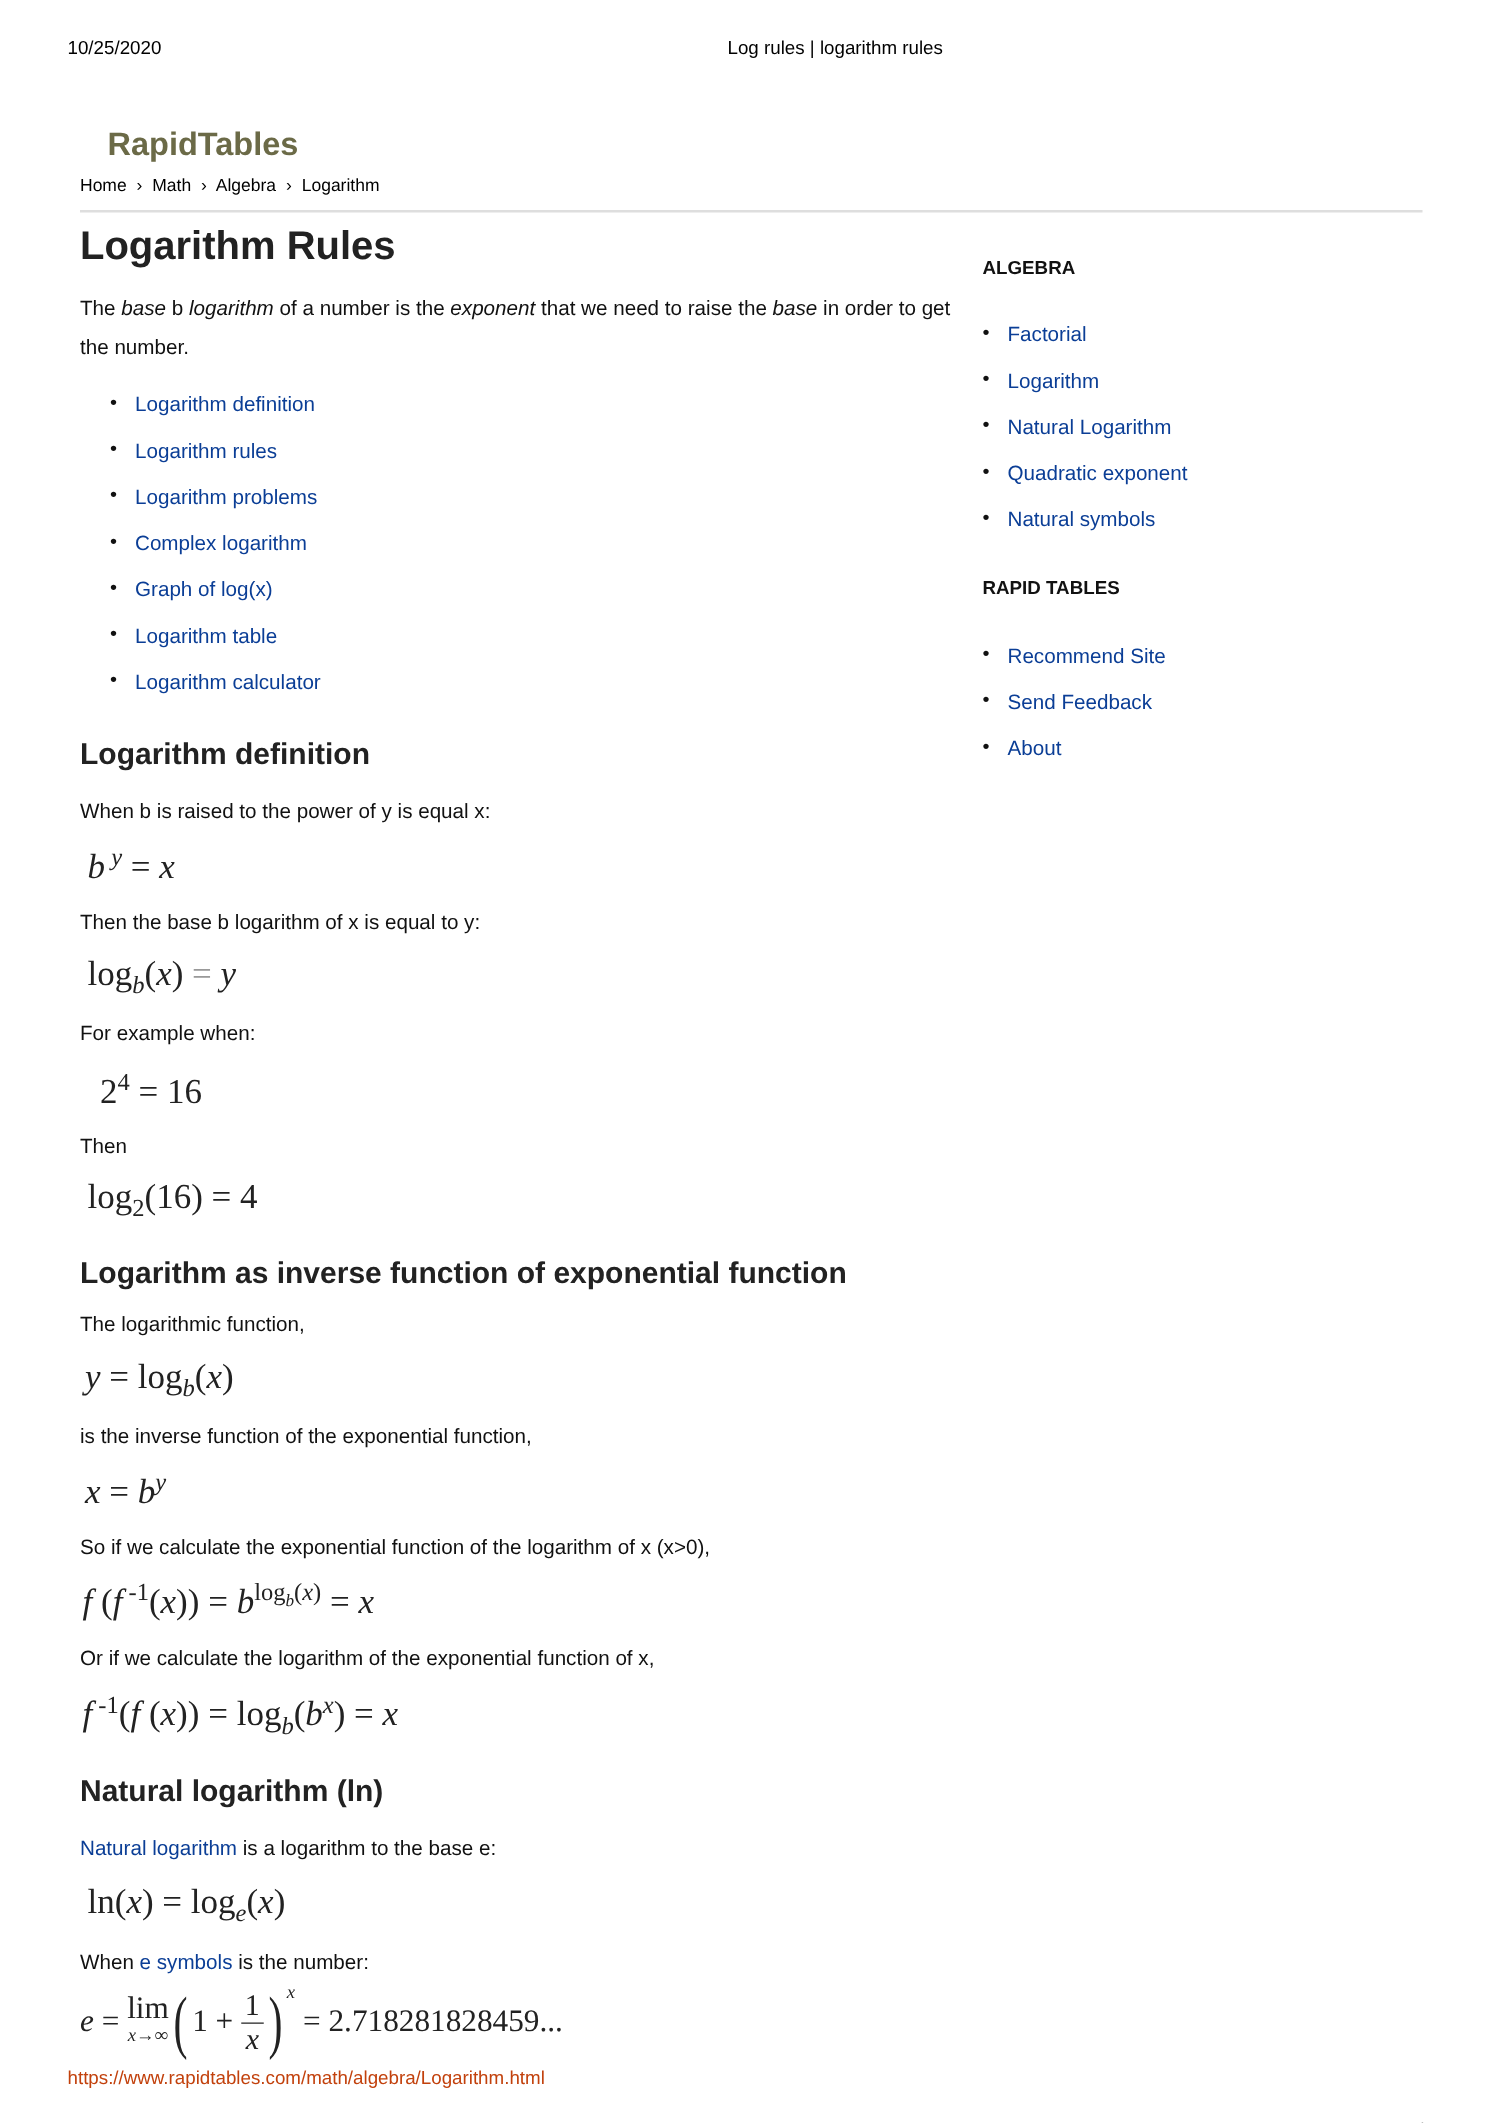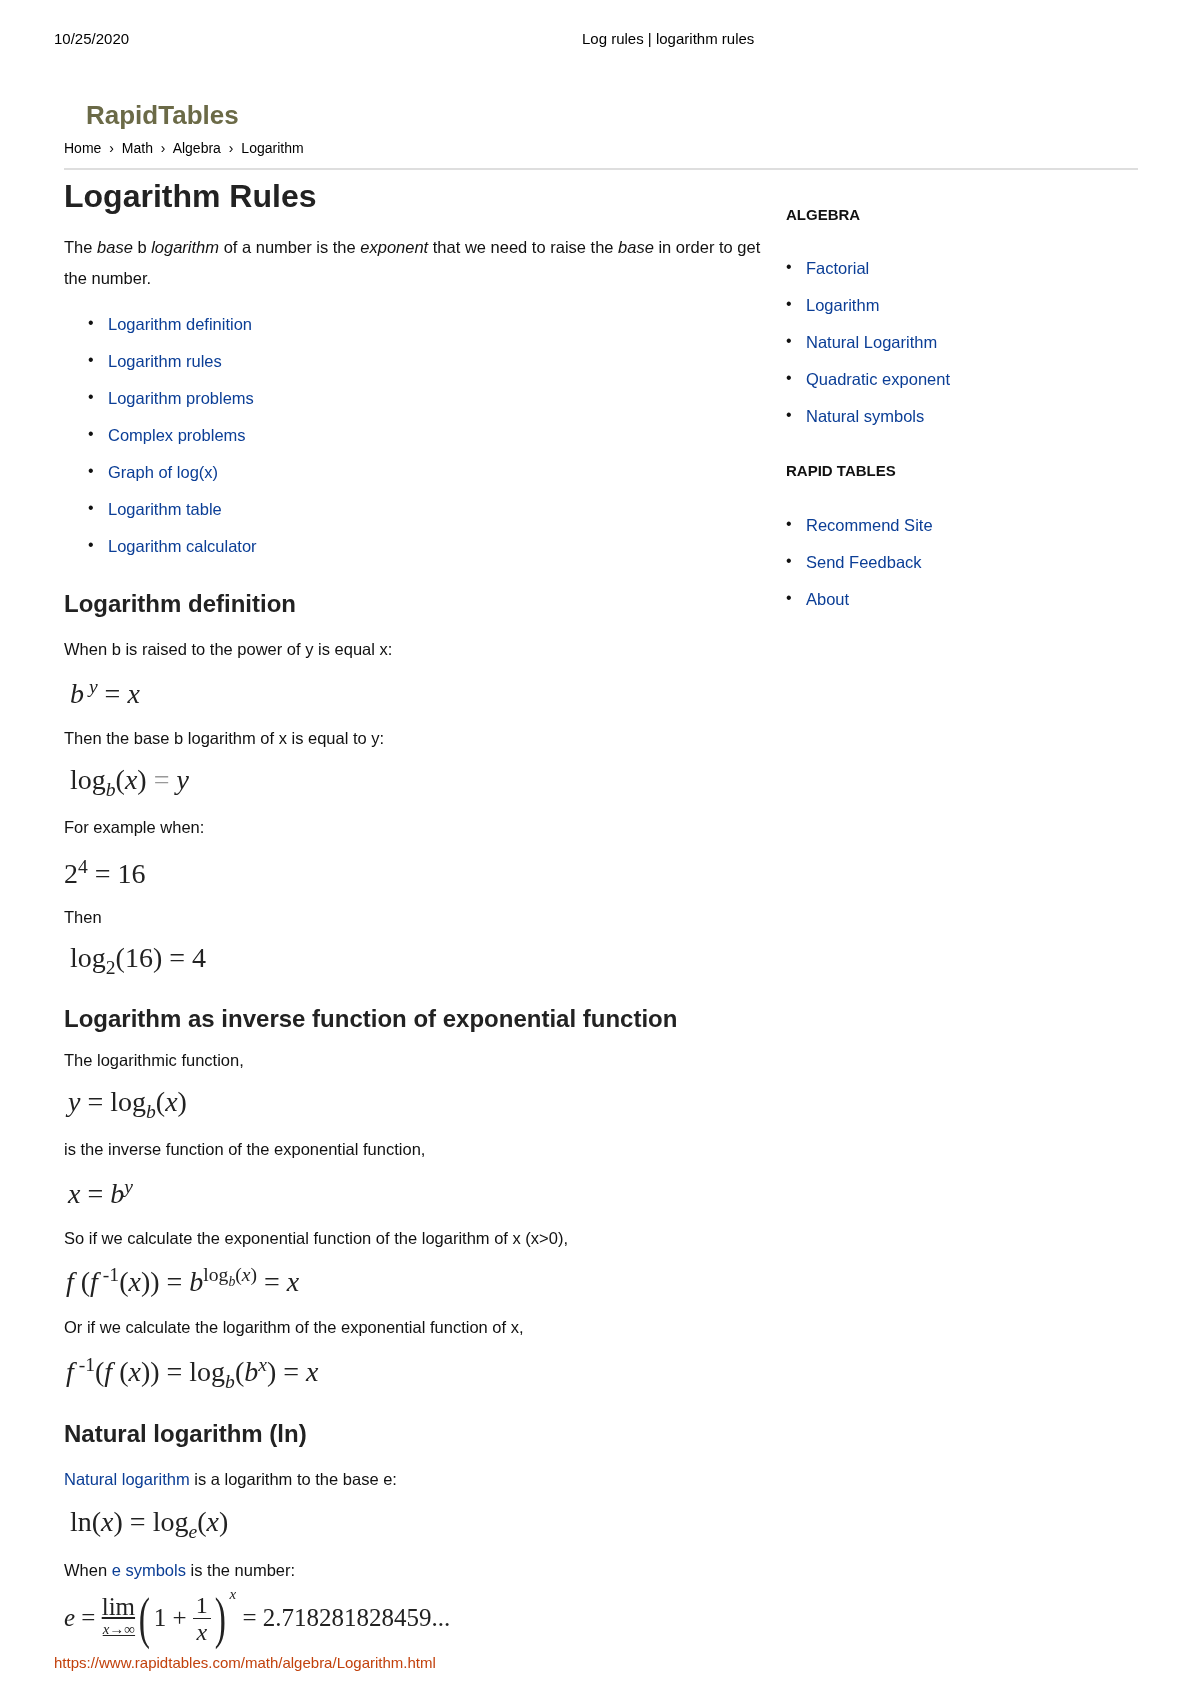--- a/index.html
+++ b/index.html
@@ -29,21 +29,21 @@
   .math i { font-style: italic; }
   .math sub, .math sup { font-size: 0.7em; }
   .link { color: #0b3e96; }
 
   .footer-url { left: 54px; top: 1654px; font-size: 15px; color: #c2410c; }
   .footer-page { left: 1126px; top: 1654px; font-size: 15px; color: #000; margin-top: 42px; }
 
   .frac { display: inline-block; vertical-align: middle; text-align: center; font-size: 24px; line-height: 26px; }
   .frac .num { display: block; border-bottom: 1.5px solid #222; padding: 0 3px; }
   .frac .den { display: block; font-style: italic; }
-  .lim { display: inline-block; vertical-align: middle; text-align: right; line-height: 22px; text-decoration: underline; }
+  .lim { display: inline-block; vertical-align: middle; text-align: center; line-height: 22px; }
   .lim .sub { display: block; font-size: 15px; font-style: italic; }
   .paren { font-size: 56px; vertical-align: middle; font-weight: 100; transform: scaleX(0.6); display: inline-block; }
 </style>
 </head>
 <body>
 
 <div class="abs print-date">10/25/2020</div>
 <div class="abs print-title">Log rules | logarithm rules</div>
 
 <div class="abs logo">RapidTables</div>
@@ -60,21 +60,21 @@
 <div class="abs divider"></div>
 
 <h1 class="abs h1">Logarithm Rules</h1>
 
 <p class="abs p intro"><span>The </span><i>base</i><span> b </span><i>logarithm</i><span> of a number is the </span><i>exponent</i><span> that we need to raise the </span><i>base</i><span> in order to get the number.</span></p>
 
 <div class="abs toc-wrap">
   <div class="li" style="top:0px">Logarithm definition</div>
   <div class="li" style="top:37px">Logarithm rules</div>
   <div class="li" style="top:74px">Logarithm problems</div>
-  <div class="li" style="top:111px">Complex problems</div>
+  <div class="li" style="top:111px">Complex logarithm</div>
   <div class="li" style="top:148px">Graph of log(x)</div>
   <div class="li" style="top:185px">Logarithm table</div>
   <div class="li" style="top:222px">Logarithm calculator</div>
 </div>
 
 <div class="abs side-h" style="left:786px; top:206px">ALGEBRA</div>
 <div class="abs" style="left:806px; top:259px">
   <div class="li" style="top:0px">Factorial</div>
   <div class="li" style="top:37px">Logarithm</div>
   <div class="li" style="top:74px">Natural Logarithm</div>
@@ -87,21 +87,21 @@
   <div class="li" style="top:37px">Send Feedback</div>
   <div class="li" style="top:74px">About</div>
 </div>
 
 <h2 class="abs h2" style="left:64px; top:590px">Logarithm definition</h2>
 <p class="abs p" style="left:64px; top:640px">When b is raised to the power of y is equal x:</p>
 <div class="abs math" style="left:70px; top:676px"><i>b</i><sup>&nbsp;<i>y</i></sup> = <i>x</i></div>
 <p class="abs p" style="left:64px; top:729px">Then the base b logarithm of x is equal to y:</p>
 <div class="abs math" style="left:70px; top:764px">log<sub><i>b</i></sub>(<i>x</i>) <span style="color:#999">=</span> <i>y</i></div>
 <p class="abs p" style="left:64px; top:818px">For example when:</p>
-<div class="abs math" style="left:64px; top:856px"><span>2</span><sup>4</sup><span> = 16</span></div>
+<div class="abs math" style="left:80px; top:856px"><span>2</span><sup>4</sup><span> = 16</span></div>
 <p class="abs p" style="left:64px; top:908px">Then</p>
 <div class="abs math" style="left:70px; top:942px"><span>log</span><sub>2</sub><span>(16) = 4</span></div>
 
 <h2 class="abs h2" style="left:64px; top:1005px">Logarithm as inverse function of exponential function</h2>
 <p class="abs p" style="left:64px; top:1051px">The logarithmic function,</p>
 <div class="abs math" style="left:68px; top:1086px"><i>y</i> = log<sub><i>b</i></sub>(<i>x</i>)</div>
 <p class="abs p" style="left:64px; top:1140px">is the inverse function of the exponential function,</p>
 <div class="abs math" style="left:68px; top:1176px"><i>x</i> = <i>b</i><sup><i>y</i></sup></div>
 <p class="abs p" style="left:64px; top:1229px">So if we calculate the exponential function of the logarithm of x (x&gt;0),</p>
 <div class="abs math" style="left:66px; top:1264px"><i>f</i> (<i>f</i><sup> -1</sup>(<i>x</i>)) = <i>b</i><sup>log<sub><i>b</i></sub>(<i>x</i>)</sup> = <i>x</i></div>

